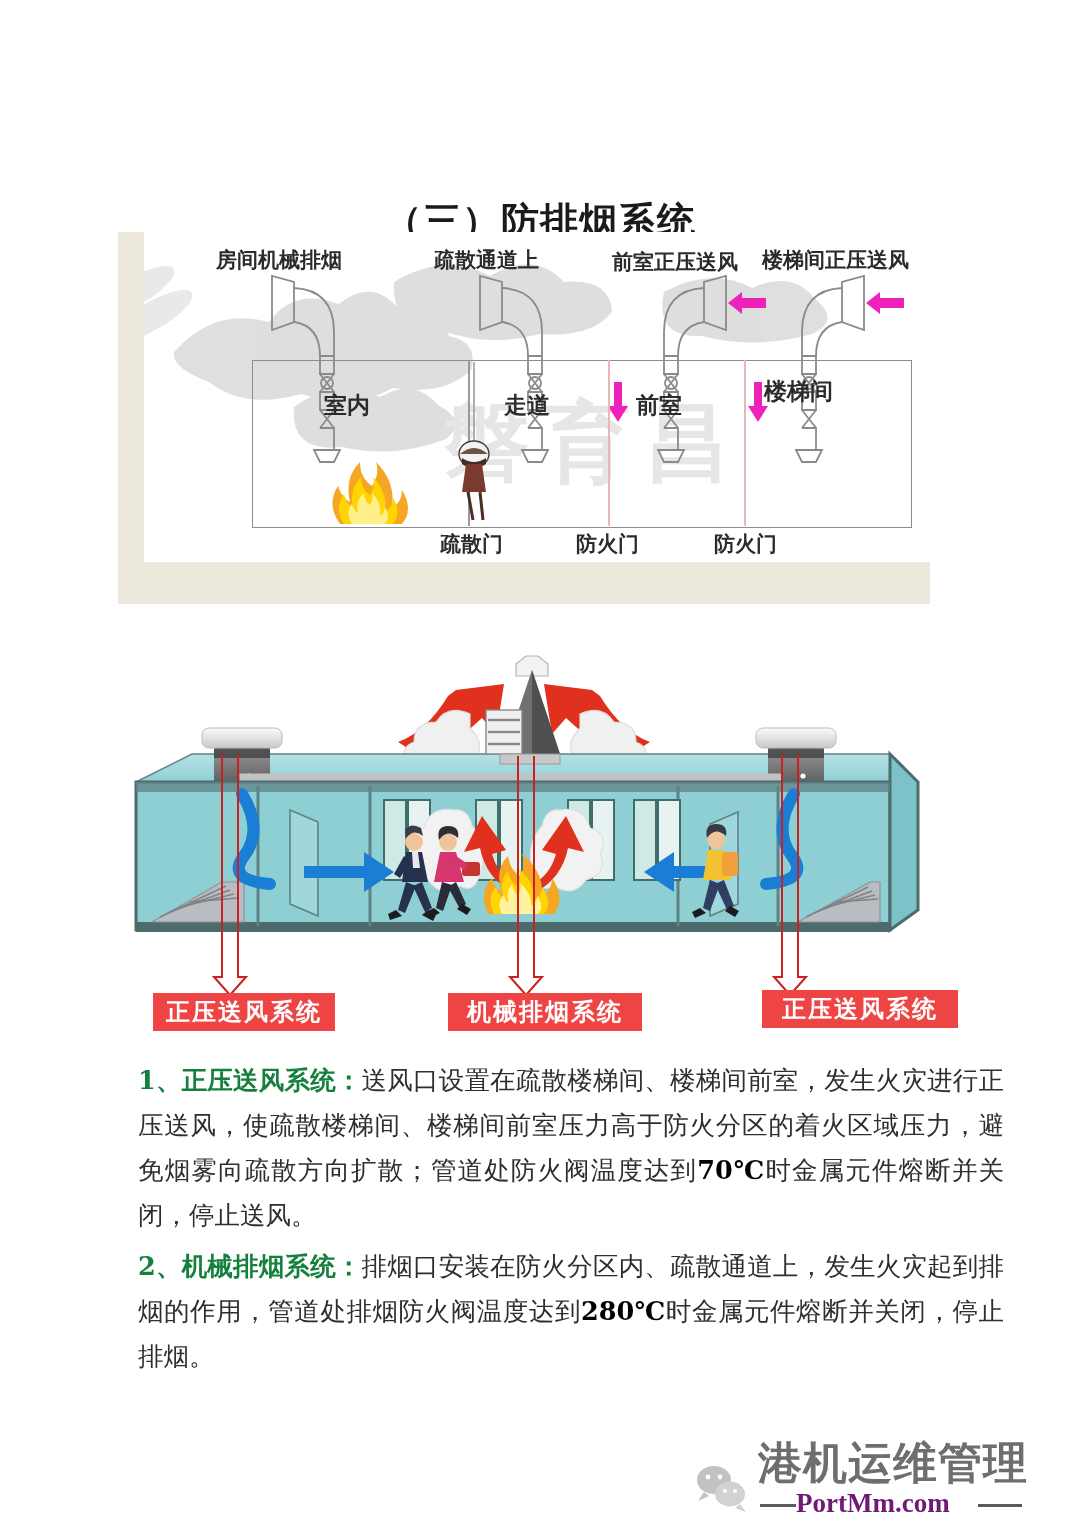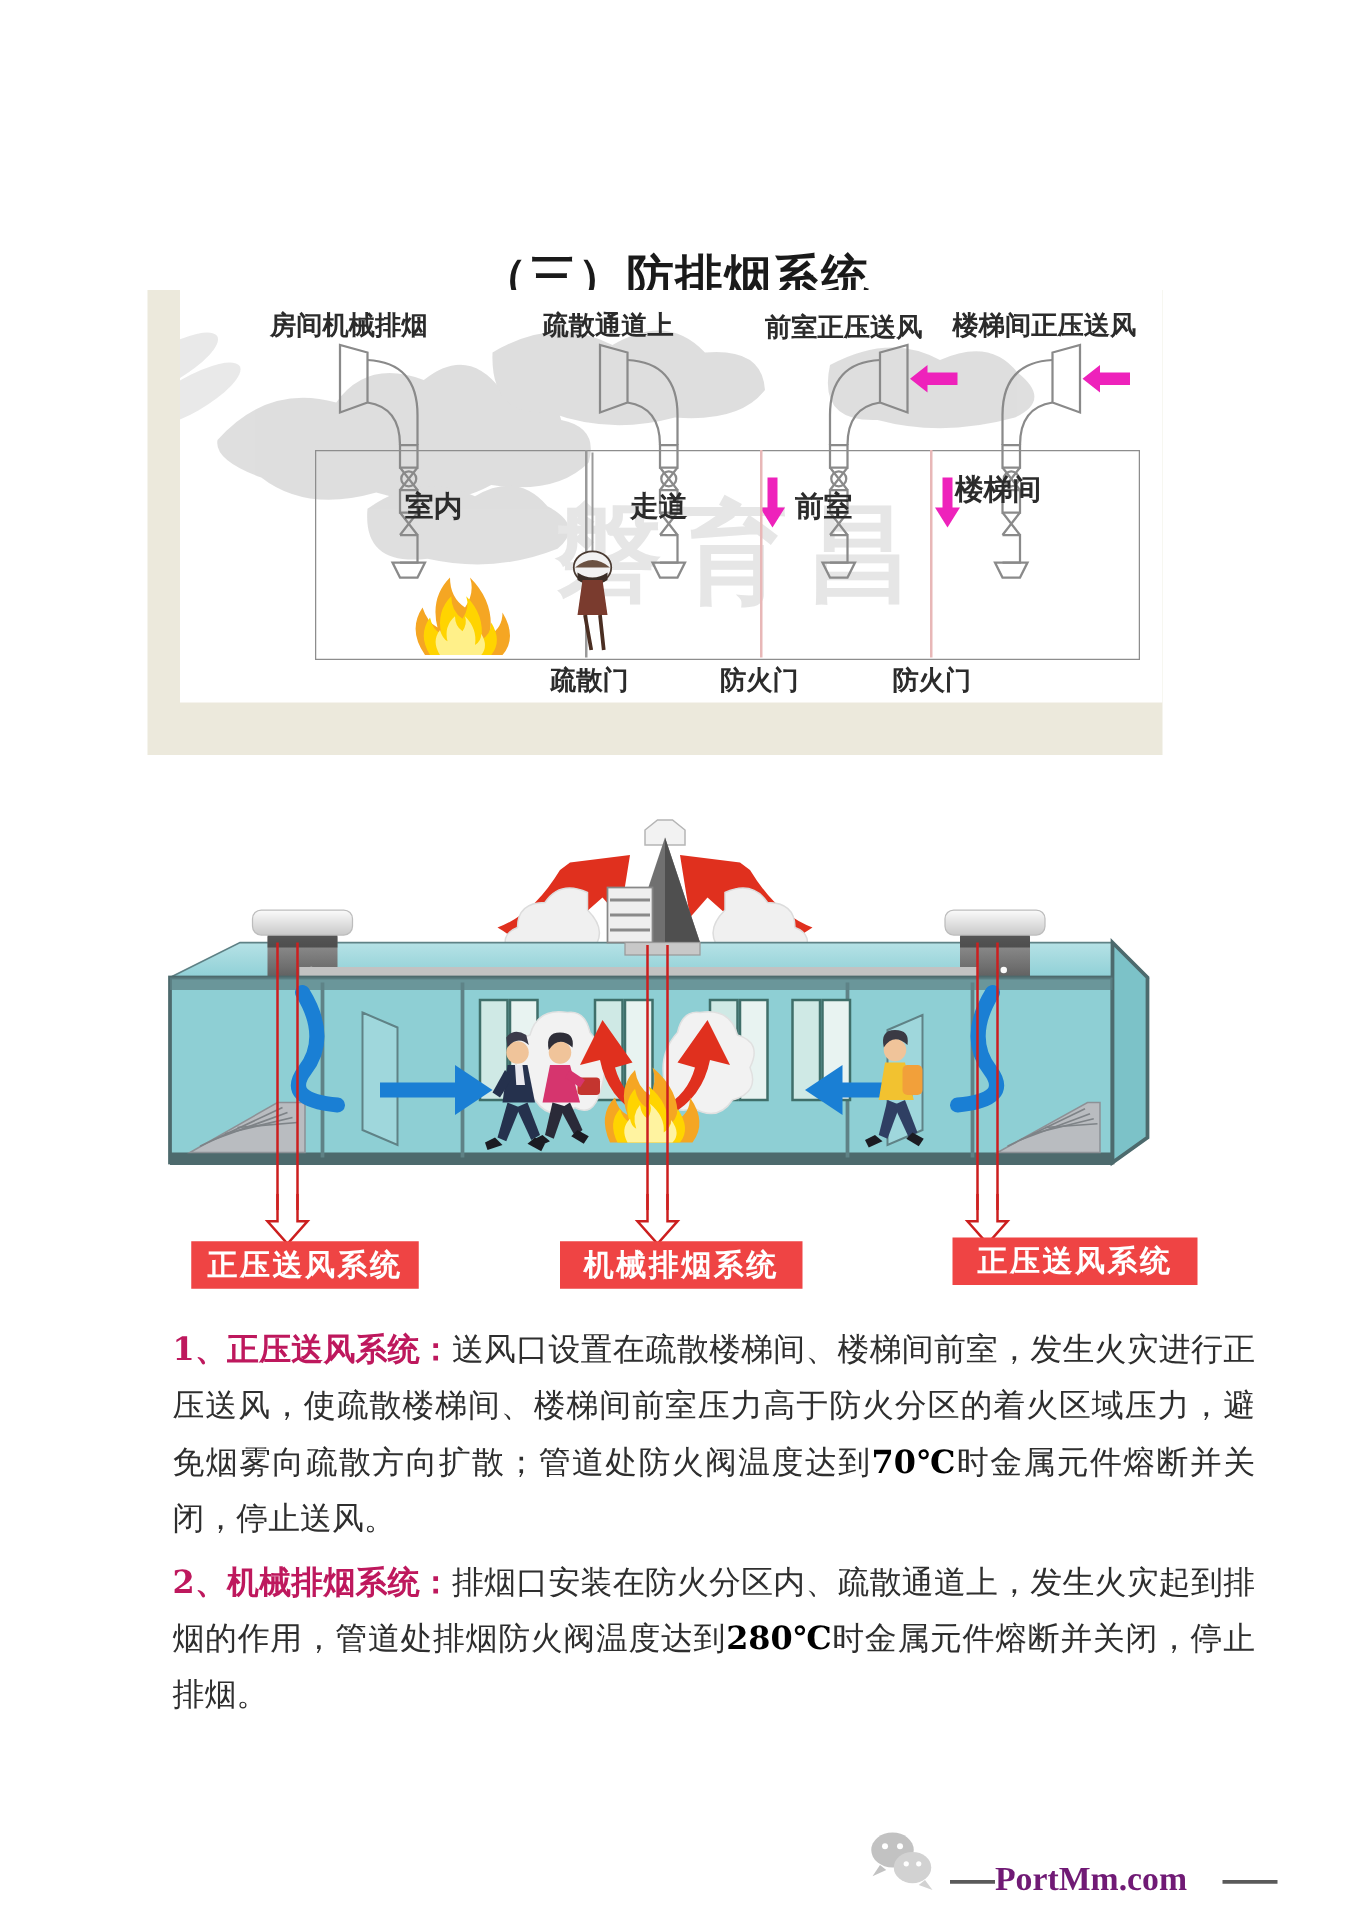--- a/index.html
+++ b/index.html
@@ -64,21 +64,21 @@
   }
 
   
   .body-text{
     position:absolute;left:138px;top:1058px;width:866px;
     font-family:"DejaVu Serif", serif;
     font-size:25.5px;line-height:45px;color:#2e2e2e;
     text-align:justify;
   }
   .body-text p{margin:0 0 6px 0;text-indent:0;}
-  .lead{font-weight:bold;color:#be185d;}
+  .lead{font-weight:bold;color:#15803d;}
   .temp{color:#000000;font-weight:bold;}
 
   
   .watermark{
     position:absolute;left:700px;top:1432px;width:372px;height:92px;
   }
   .wm-brand{
     position:absolute;left:58px;top:2px;
     font-family:"DejaVu Sans", sans-serif;font-weight:bold;
     font-size:44px;color:#6e6e6e;letter-spacing:1px;white-space:nowrap;
@@ -450,18 +450,19 @@
         <ellipse cx="38" cy="32" rx="15" ry="12.5" fill="#d2d2d2"></ellipse>
         <path d="M48,42 l6,8 l-11,-4 Z" fill="#d2d2d2"></path>
       </g>
       <g fill="#ffffff">
         <circle cx="16" cy="15" r="2.4"></circle>
         <circle cx="28" cy="15" r="2.4"></circle>
         <circle cx="33" cy="29" r="2.1"></circle>
         <circle cx="43" cy="29" r="2.1"></circle>
       </g>
     </svg>
+    <div class="wm-brand">港机运维管理</div>
     <div class="wm-rule" style="left:60px;top:72px;width:36px;"></div>
     <div class="wm-rule" style="left:278px;top:72px;width:44px;"></div>
     <div class="wm-url">PortMm.com</div>
   </div>
 
 </div>
 
 </body></html>

